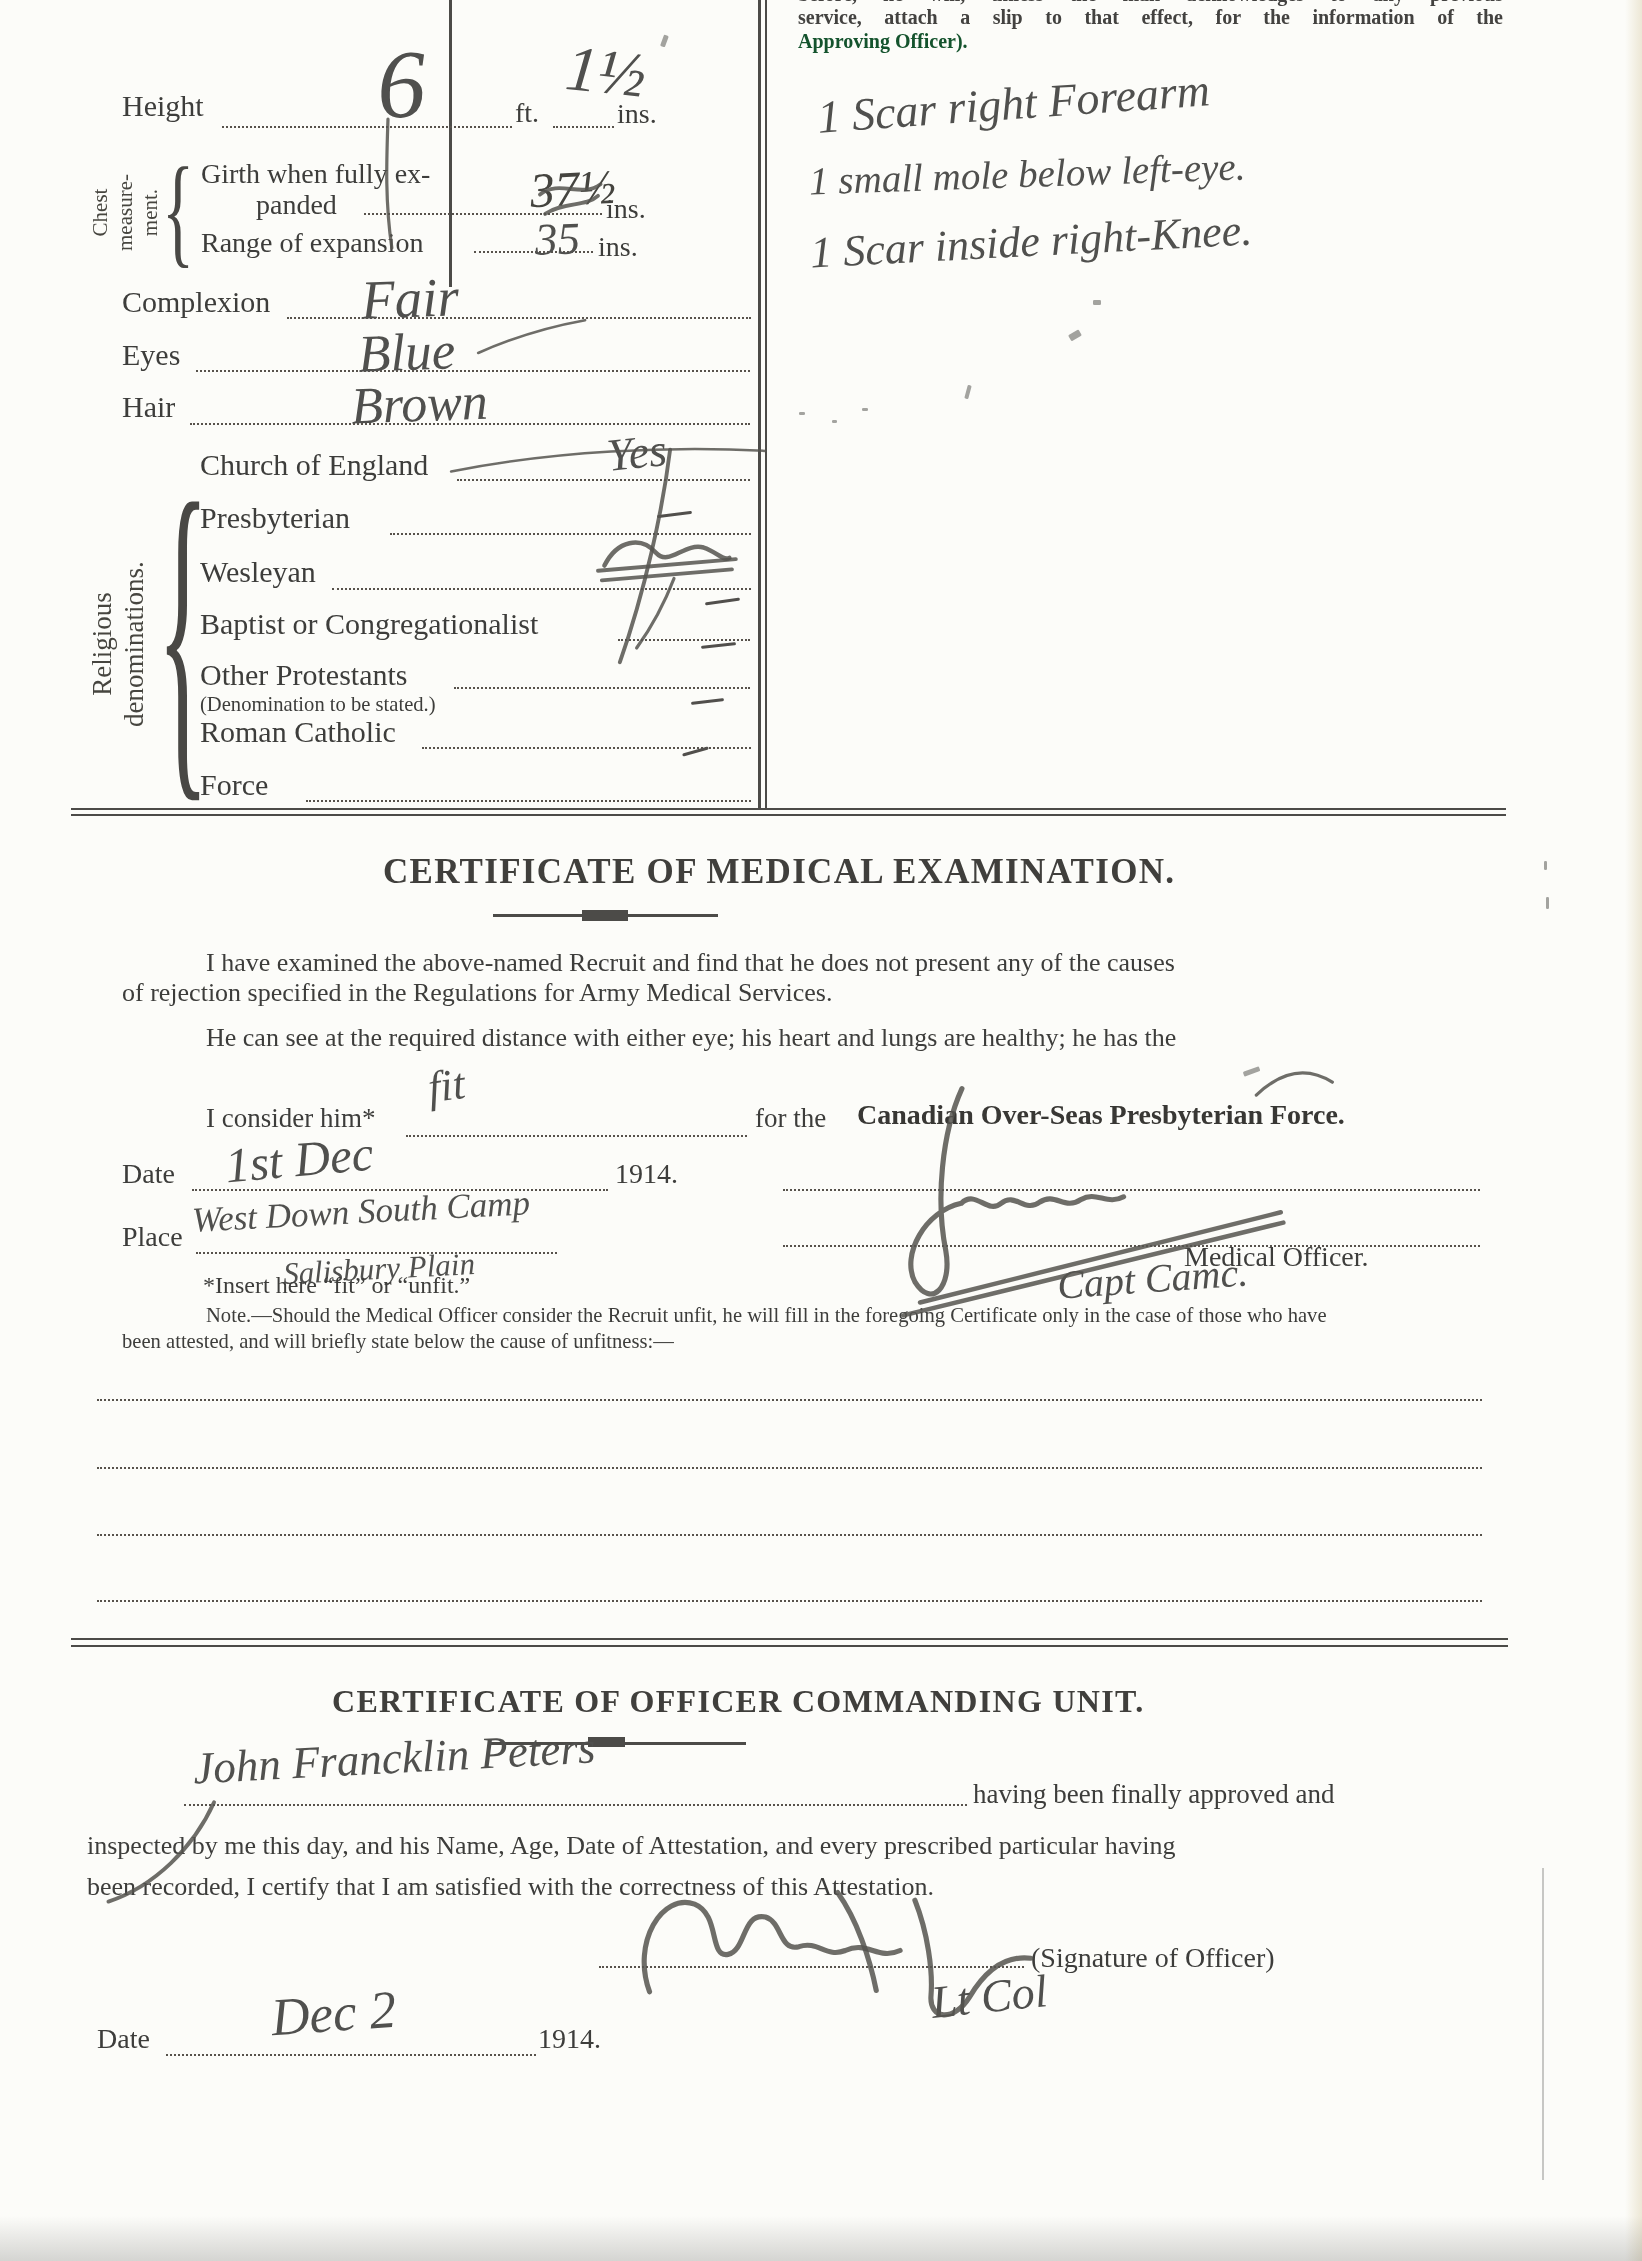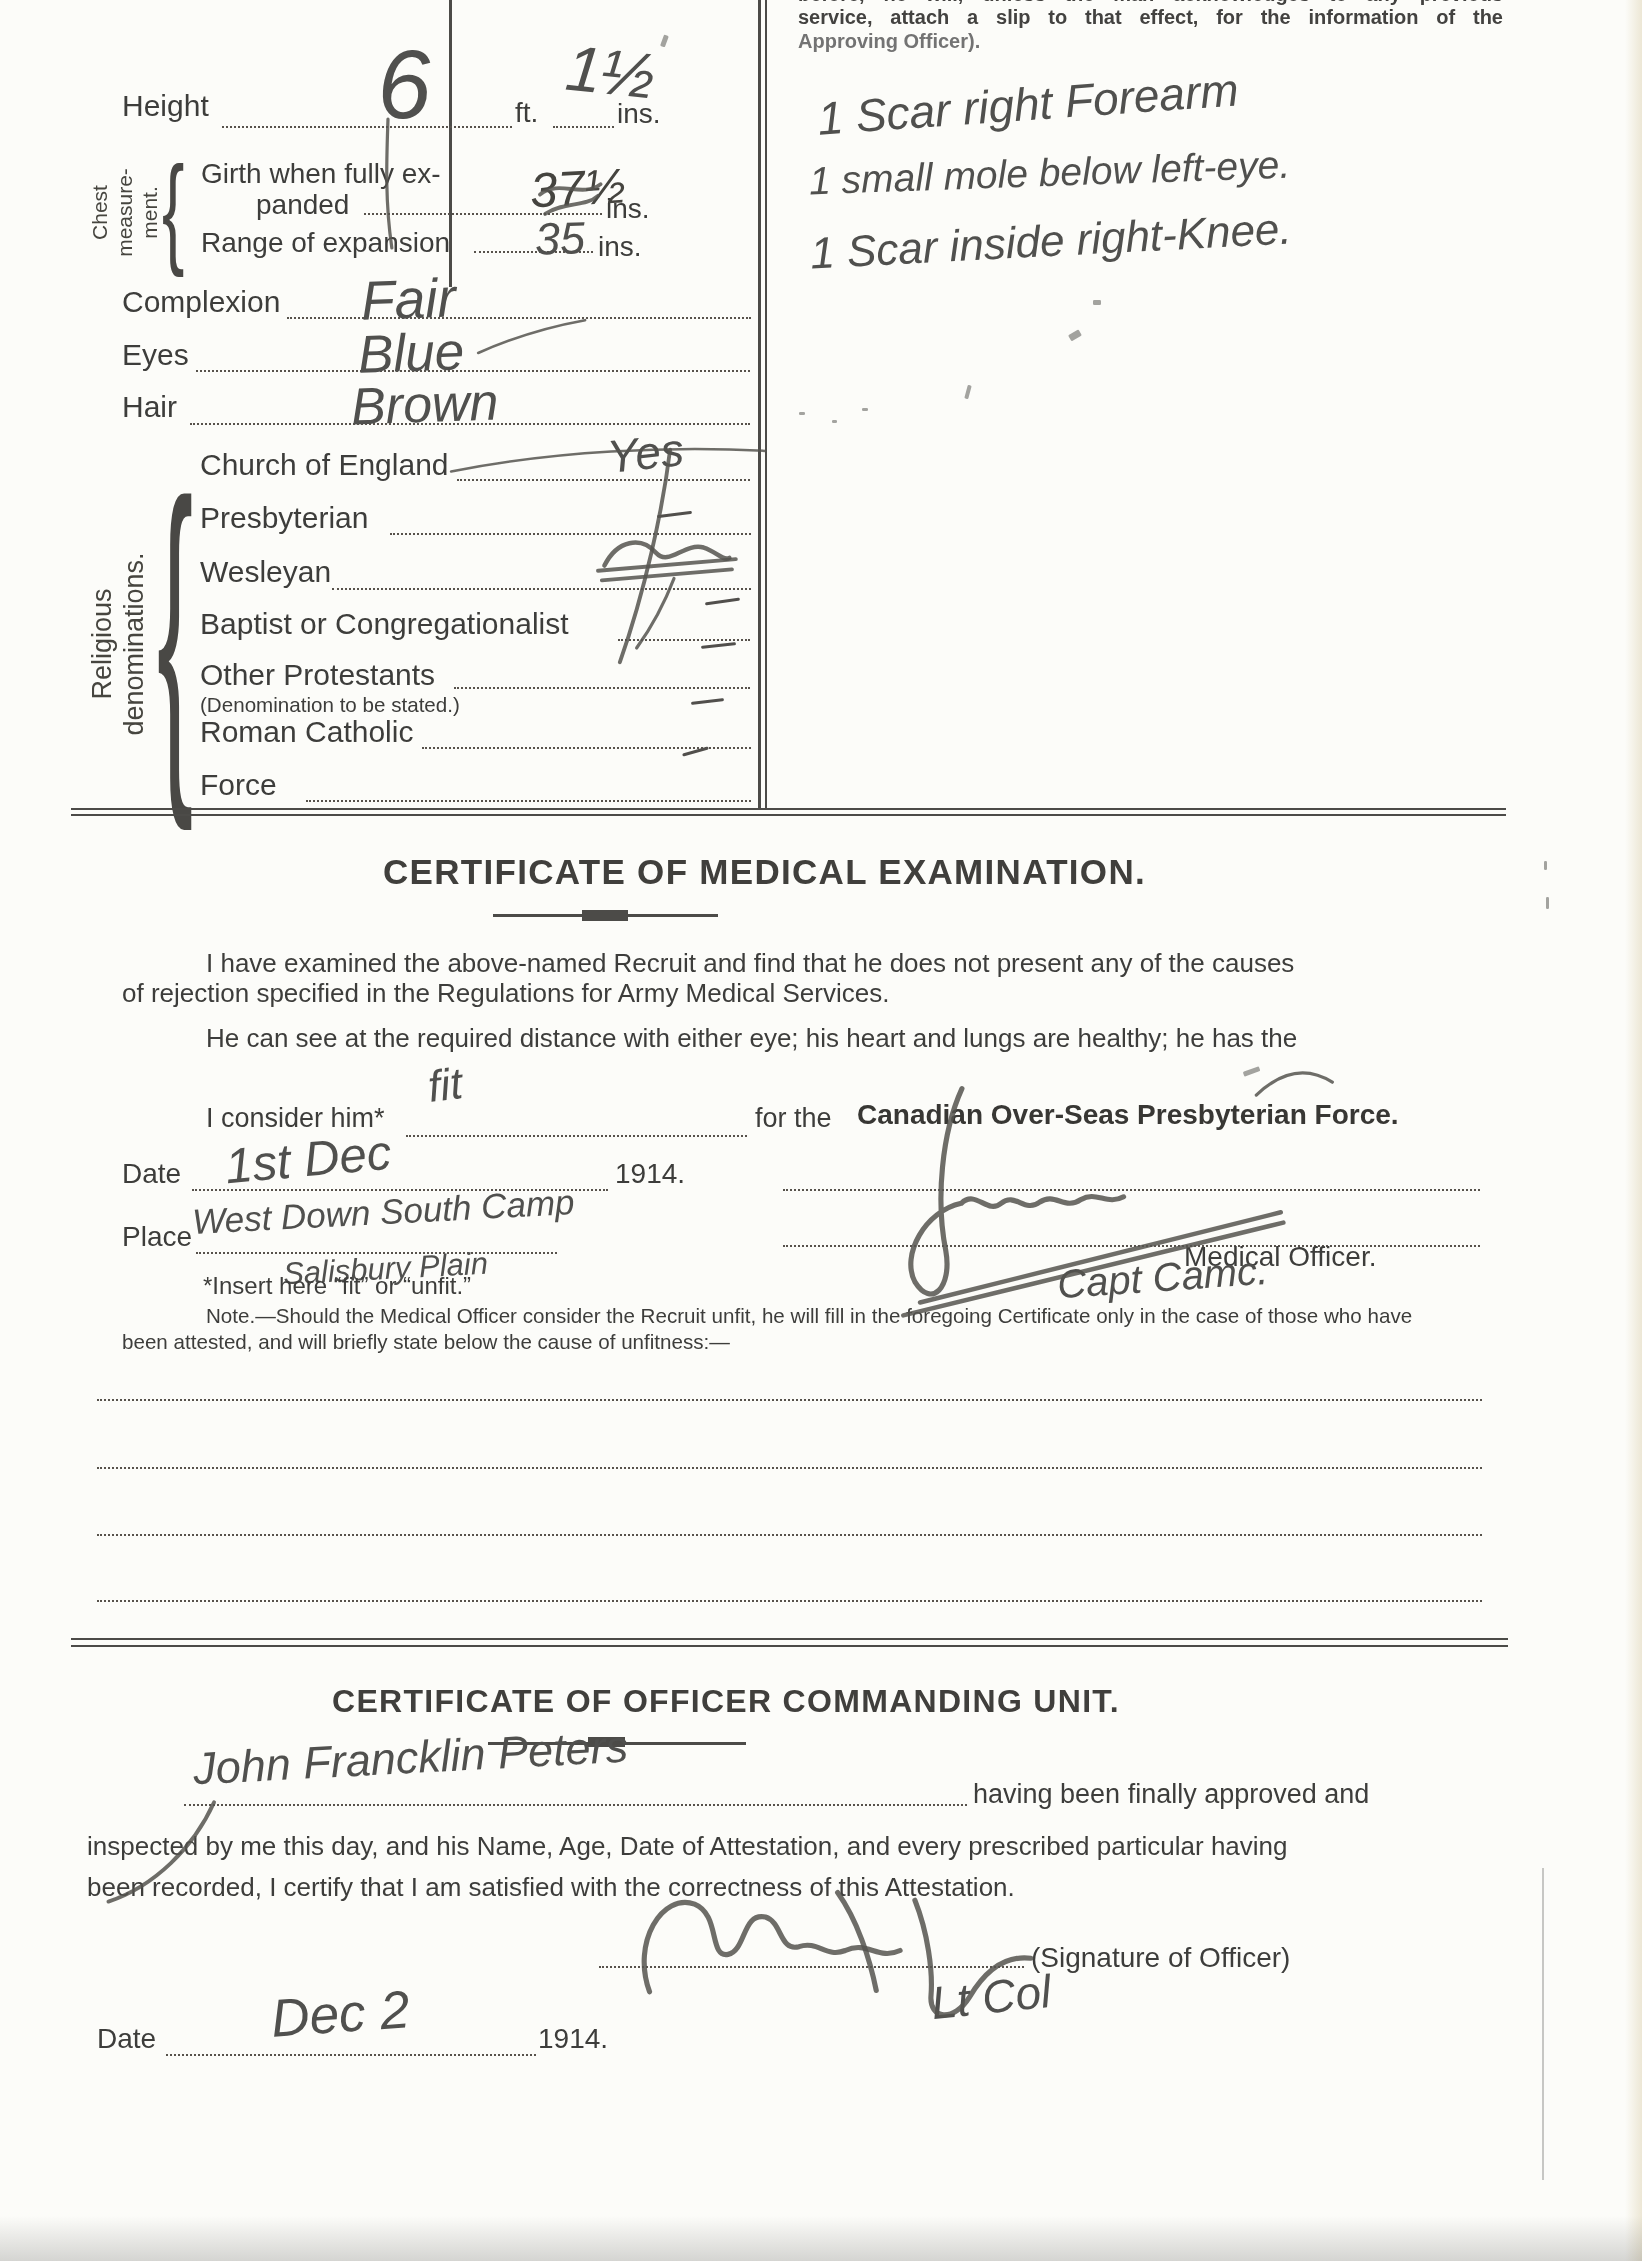--- a/index.html
+++ b/index.html
@@ -1,17 +1,17 @@
 <!DOCTYPE html>
 <html style="font-size:10.3px"><head>
 <meta charset="utf-8">
 <style>
   html,body{margin:0;padding:0;background:#fff;}
   #doc{position:relative;width:1643px;height:2261px;background:#fcfcf9;overflow:hidden;
-       font-family:Liberation Sans, sans-serif;color:#3d3d3b;}
+       font-family:Liberation Serif, serif;color:#3d3d3b;}
   .p{position:absolute;white-space:nowrap;}
   .hw{position:absolute;white-space:nowrap;font-style:italic;color:#50504e;}
   .dot{position:absolute;height:0;border-bottom:2.6px dotted #57524c;}
   .rule{position:absolute;background:#4c4b48;}
   .dash{position:absolute;background:#514f4c;height:3.2px;border-radius:1.9px;}
   .speck{position:absolute;background:#5a5955;opacity:.55;border-radius:1.3px;}
   .brace{position:absolute;color:#494845;line-height:.95;transform-origin:left top;font-weight:400;}
   .side{position:absolute;display:flex;flex-direction:column;justify-content:center;text-align:center;
         transform:rotate(-90deg);line-height:1.18;color:#46453f;}
   svg.pen{position:absolute;left:0;top:0;pointer-events:none;}
@@ -23,21 +23,21 @@
 <body>
 
 <div id="doc">
 
   <div class="rule" style="left:758px;top:0;width:3.2px;height:810px;"></div>
   <div class="rule" style="left:765px;top:0;width:1.9px;height:810px;"></div>
   <div class="rule" style="left:449px;top:0;width:2.6px;height:287px;"></div>
 
   <div class="p just" style="left:798px;top:-17px;width:705px;font-size:20px;font-weight:700;color:#434240;">before, he will, unless the man acknowledges to any previous</div>
   <div class="p just" style="left:798px;top:6.4px;width:705px;font-size:20px;font-weight:700;color:#434240;">service, attach a slip to that effect, for the information of the</div>
-  <div class="p" style="left:798px;top:30px;font-size:20px;font-weight:700;color:#737373;">Approving Officer).</div>
+  <div class="p" style="left:798px;top:30px;font-size:20px;font-weight:700;color:#14532d;">Approving Officer).</div>
 
   <div class="hw" style="left:817px;top:77px;font-size:46px;transform:rotate(-4deg);">1 Scar right Forearm</div>
   <div class="hw" style="left:809px;top:151px;font-size:39px;transform:rotate(-2deg);">1 small mole below left-eye.</div>
   <div class="hw" style="left:810px;top:216px;font-size:44px;transform:rotate(-3deg);">1 Scar inside right-Knee.</div>
 
   <div class="p" style="left:122px;top:89px;font-size:30px;">Height</div>
   <div class="dot" style="left:222px;top:126px;width:290px;"></div>
   <div class="hw" style="left:377px;top:29px;font-size:97px;transform:rotate(-2deg);">6</div>
   <div class="p" style="left:515px;top:97px;font-size:28px;">ft.</div>
   <div class="dot" style="left:553px;top:126px;width:61px;"></div>

